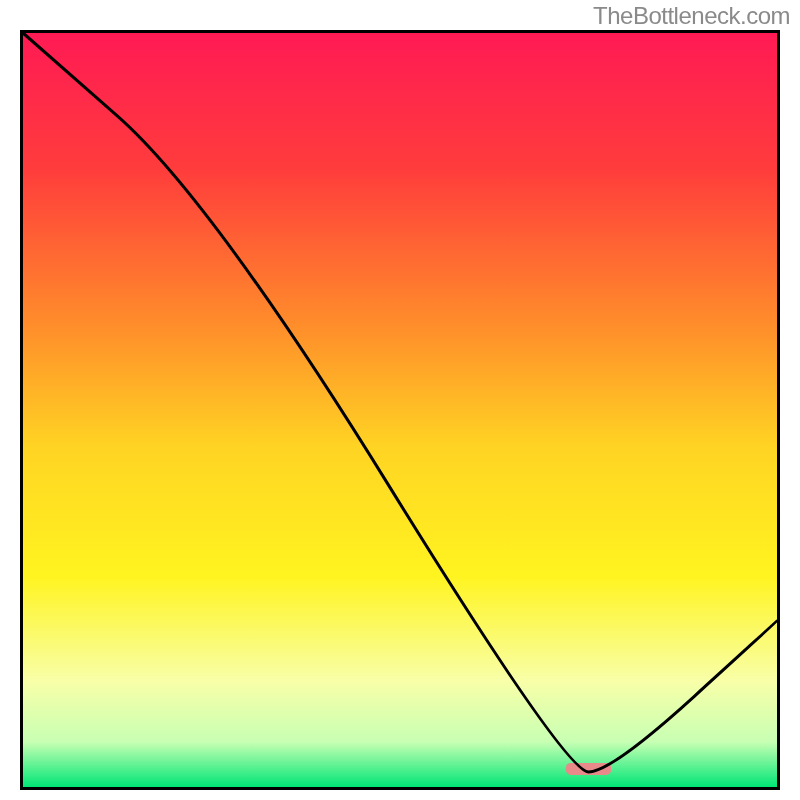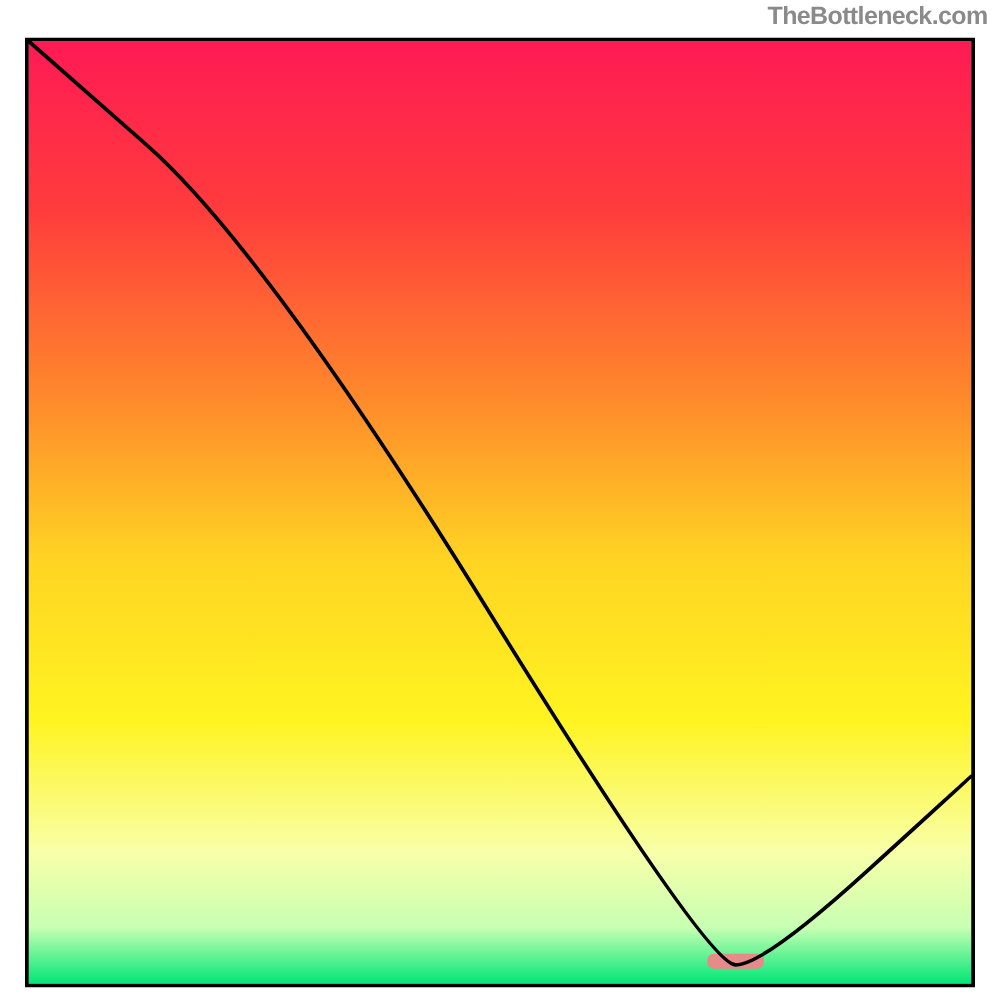--- a/index.html
+++ b/index.html
@@ -13,22 +13,22 @@
   }
   .page {
     width: 800px;
     height: 800px;
     position: relative;
   }
   .watermark {
     position: absolute;
     top: 2px;
     right: 10px;
-    font-size: 20px;
-    font-weight: 700;
+    font-size: 24px;
+    font-weight: 400;
     color: #8a8a8a;
     letter-spacing: -0.5px;
     z-index: 5;
   }
   .chart {
     position: absolute;
     top: 30px;
     left: 20px;
     width: 760px;
     height: 760px;

